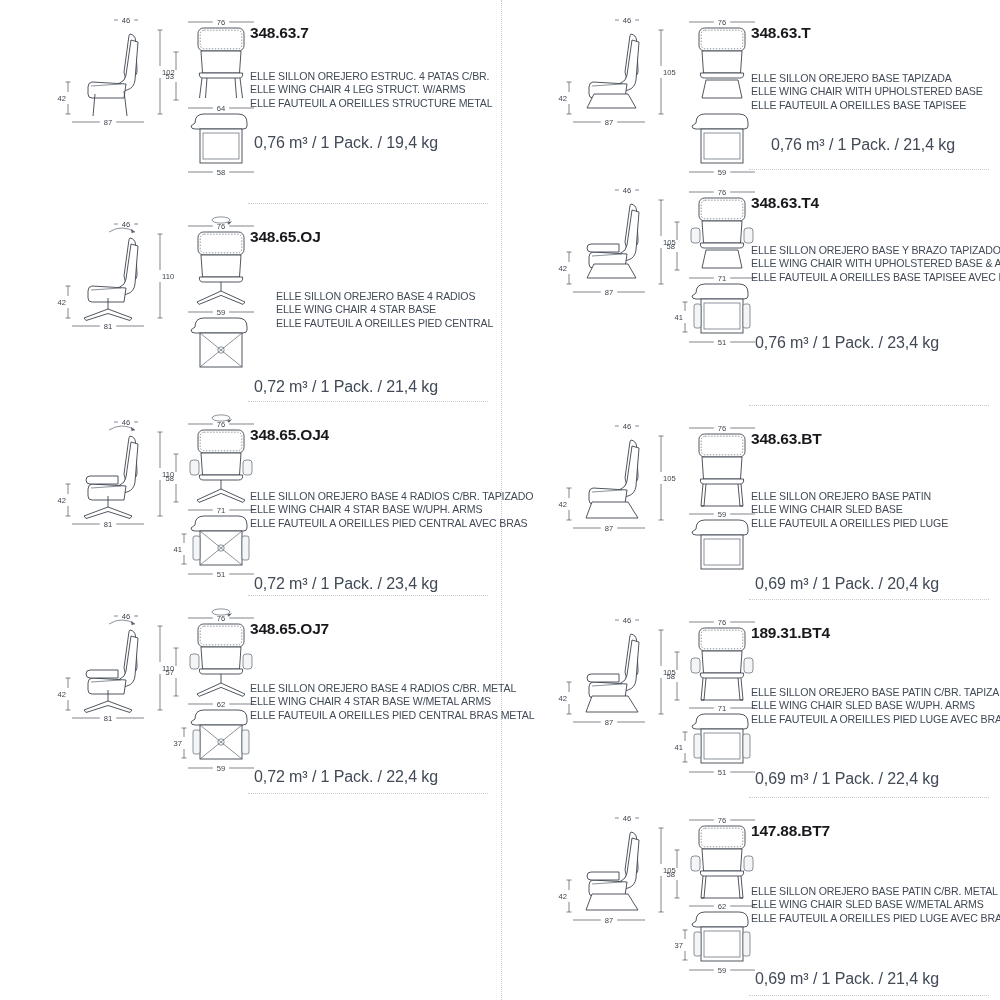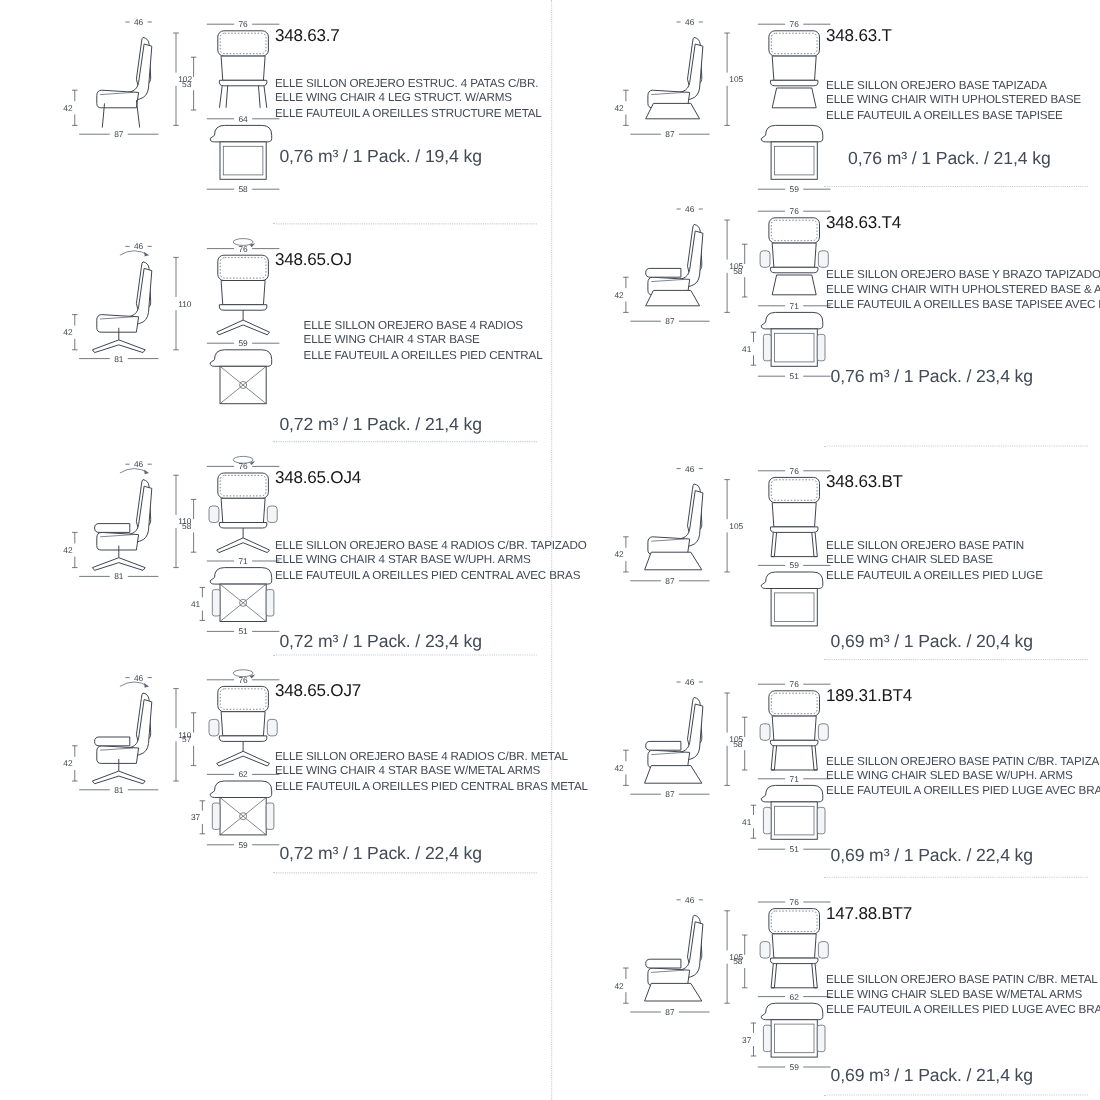--- a/index.html
+++ b/index.html
@@ -72,21 +72,21 @@
 
   .info {
     position: absolute;
     left: 250px;
     top: 0;
     width: 248px;
     height: 100%;
   }
   .code {
     font-size: 15.5px;
-    font-weight: normal;
+    font-weight: bold;
     color: #18181c;
     letter-spacing: -0.2px;
     line-height: 1.1;
     position: absolute;
     top: 16px;
     left: 0;
   }
   .desc {
     position: absolute;
     left: 0;

